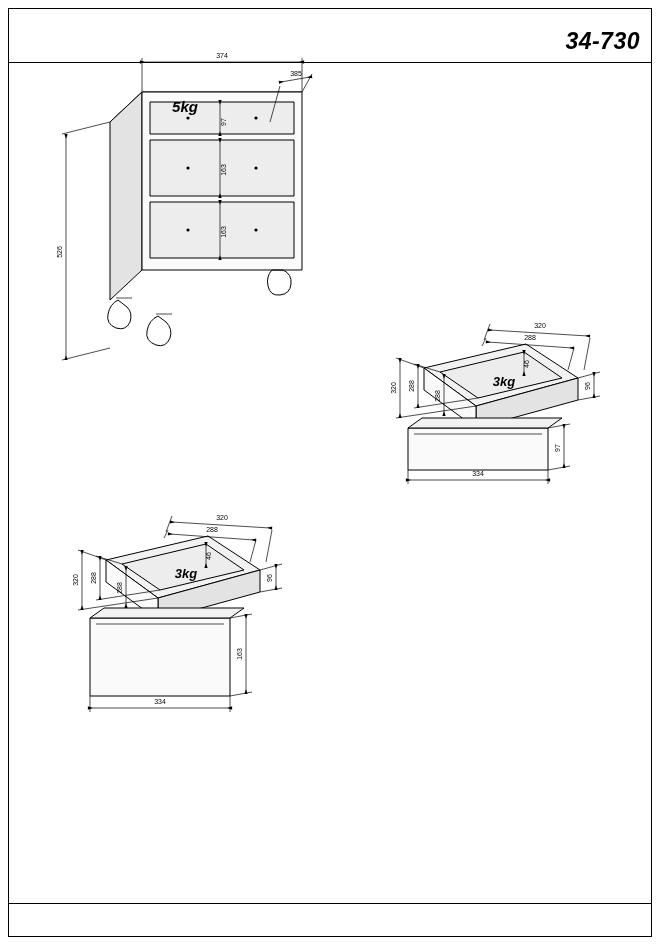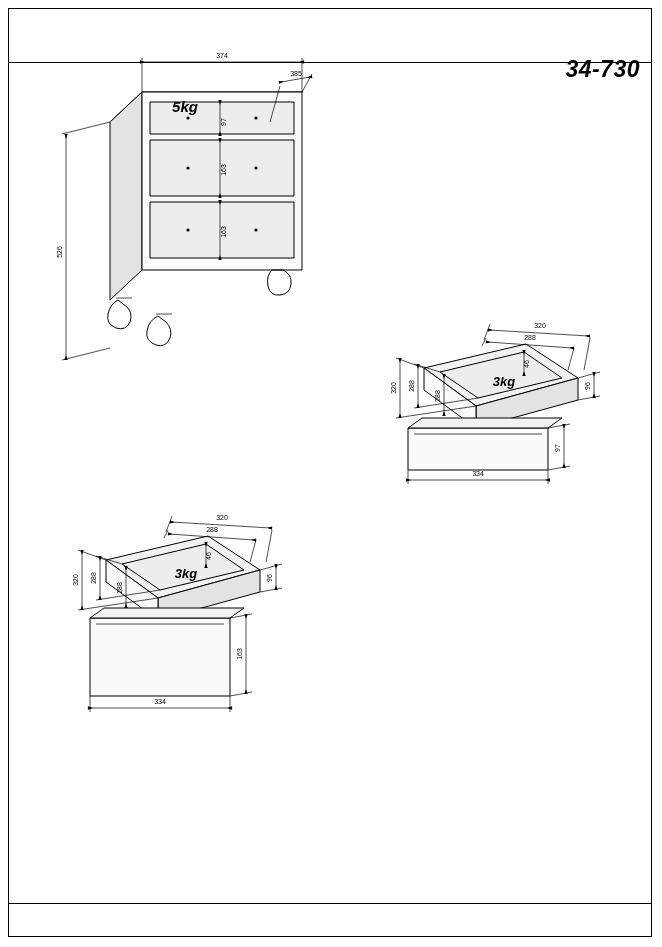--- a/index.html
+++ b/index.html
@@ -28,21 +28,20 @@
   }
   .page-code {
     position: absolute;
     right: 22px;
     top: 28px;
     font-size: 23px;
     font-style: italic;
     font-weight: bold;
     letter-spacing: 0.5px;
     color: #000;
-    margin-top: 28px;
   }
   .rule-top {
     position: absolute;
     left: 9px;
     top: 62px;
     width: 642px;
     height: 0;
     border-top: 1px solid #000;
   }
   .rule-bottom {

